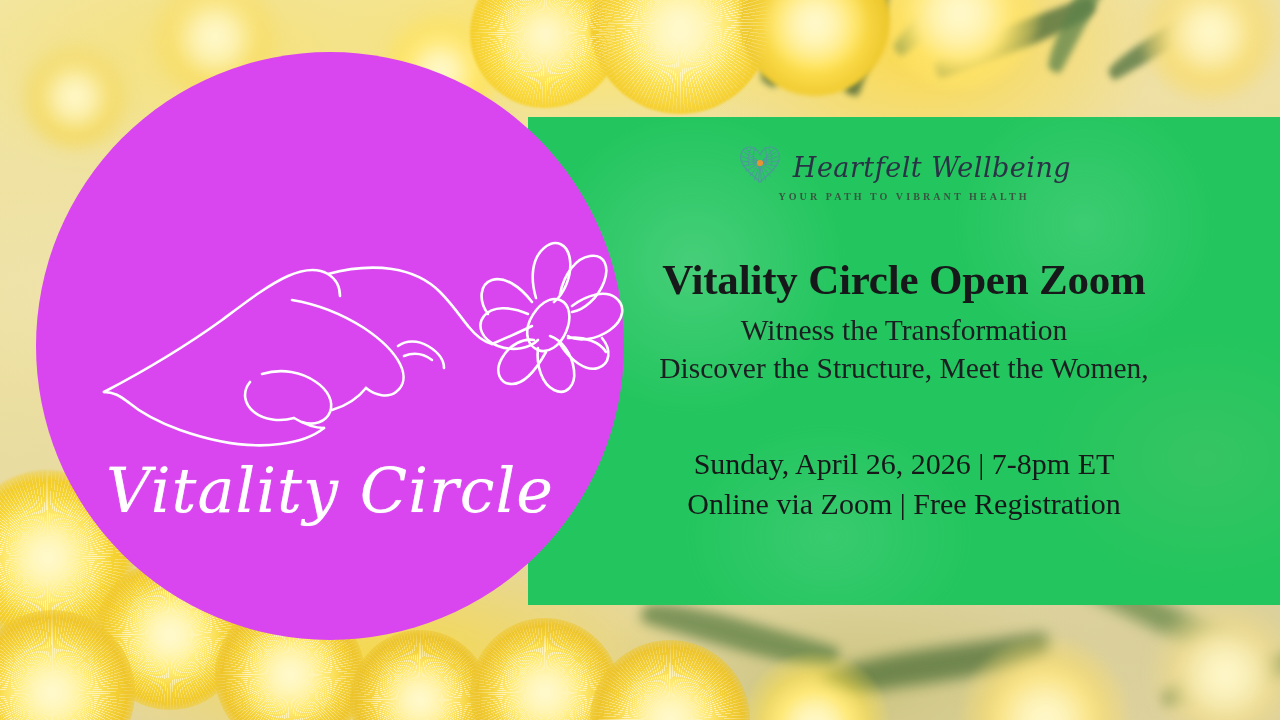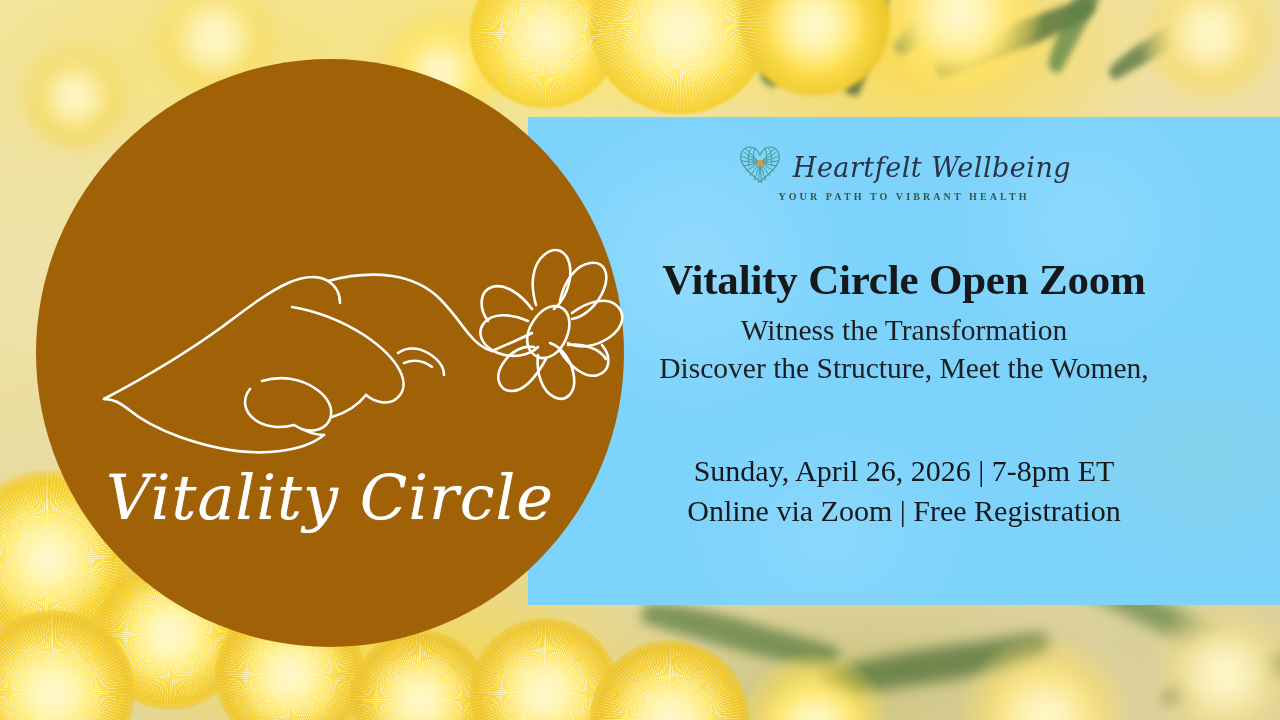--- a/index.html
+++ b/index.html
@@ -98,21 +98,21 @@
   .r4{ width:140px;height:140px; left:350px; top:630px; }
   .r5{ width:150px;height:150px; left:470px; top:618px; }
   .r6{ width:160px;height:160px; left:590px; top:640px; }
   .r7{ width:175px;height:175px; left:-40px; top:470px; }
   .r8{ width:180px;height:180px; left:590px; top:-66px; }
   .r9{ width:150px;height:150px; left:470px; top:-42px; }
 
   
   .panel{
     position:absolute; left:528px; top:117px; width:752px; height:488px;
-    background:#7dd3fc;
+    background:#22c55e;
     overflow:hidden;
   }
   .panel::before{   
     content:""; position:absolute; inset:0; opacity:.30;
     background:
       radial-gradient(ellipse 30% 46% at 22% 30%, rgba(255,255,255,.55) 0%, rgba(255,255,255,0) 70%),
       radial-gradient(ellipse 26% 40% at 74% 22%, rgba(255,255,255,.40) 0%, rgba(255,255,255,0) 70%),
       radial-gradient(ellipse 34% 40% at 90% 70%, rgba(181,199,128,.45) 0%, rgba(181,199,128,0) 70%),
       radial-gradient(ellipse 28% 34% at 40% 86%, rgba(255,255,255,.35) 0%, rgba(255,255,255,0) 72%);
   }
@@ -146,30 +146,30 @@
     color:#16181a; letter-spacing:-.2px; white-space:nowrap;
   }
   .subhead{
     margin-top:9px;
     font-family:"Liberation Serif", serif;
     font-weight:400; font-size:29.5px; line-height:1.26; color:#1c1f22;
   }
   .subhead div{ white-space:nowrap; }
 
   .details{
-    position:absolute; left:0; right:0; top:334px; text-align:center; padding:0 22px;
+    position:absolute; left:0; right:0; top:327px; text-align:center; padding:0 22px;
     font-family:"Liberation Serif", serif;
     font-weight:400; font-size:30px; line-height:1.33; color:#16181a;
   }
   .details div{ white-space:nowrap; }
 
   
   .badge{
-    position:absolute; left:36px; top:59px; width:588px; height:588px;
-    border-radius:50%; background:#a16207;
+    position:absolute; left:36px; top:52px; width:588px; height:588px;
+    border-radius:50%; background:#d946ef;
     display:flex; align-items:center; justify-content:flex-start;
   }
   .badge svg{ width:100%; height:100%; display:block; }
 
   .script-mark{
     position:absolute; left:0; right:0; top:402px; text-align:center;
     font-family:"DejaVu Serif", serif; font-style:italic;
     font-size:62px; color:#ffffff; letter-spacing:1px;
     text-shadow:0 0 1px rgba(255,255,255,.5);
     pointer-events:none;

